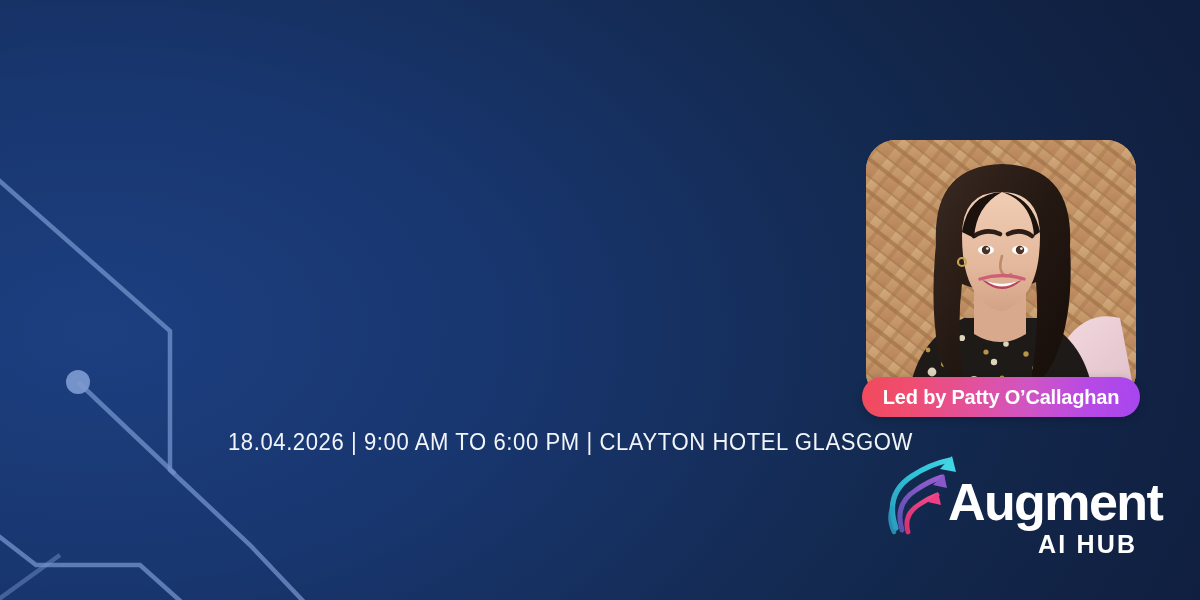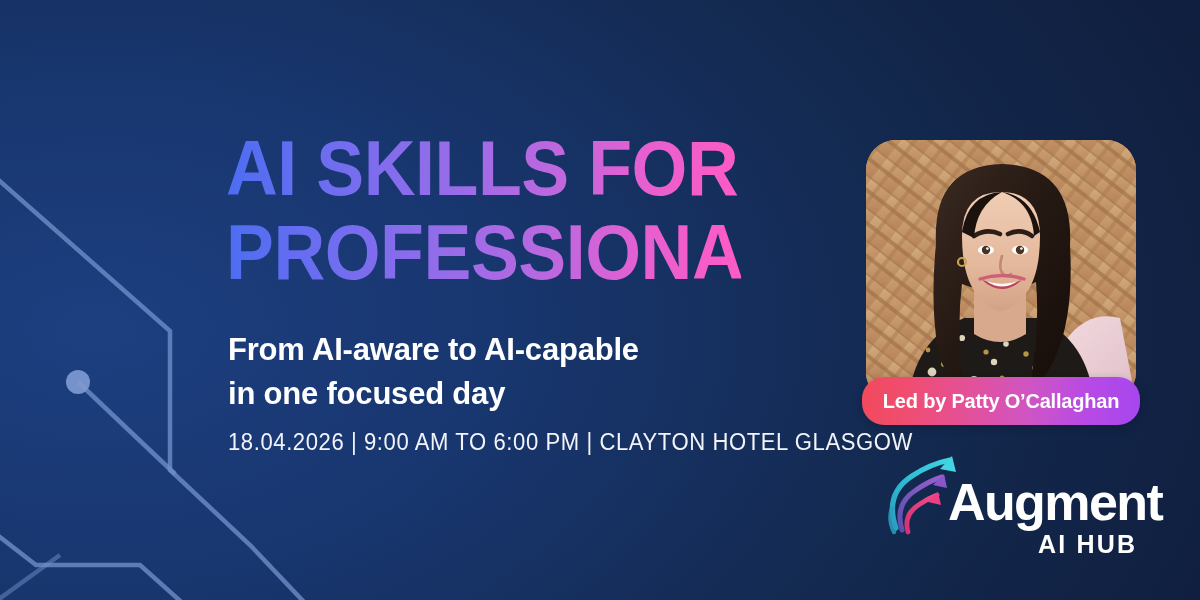--- a/index.html
+++ b/index.html
@@ -89,21 +89,21 @@
     border-radius:30px;
     overflow:hidden;
     background:#c59a6a;
   }
   #photo svg { display:block; width:100%; height:100%; }
 
   
   #led-badge {
     position:absolute;
     left:862px; top:377px;
-    width:278px; height:48px;
+    width:278px; height:40px;
     border-radius:22px;
     background:linear-gradient(95deg,#f24a5c 0%,#ef4d72 18%,#e2519c 40%,#cf55c4 60%,#b84ae4 80%,#a646ef 100%);
     display:flex; align-items:center; justify-content:center;
     box-shadow:0 2px 10px rgba(0,0,0,0.22);
   }
   #led-badge span {
     color:#ffffff;
     font-size:20px;
     font-weight:bold;
     letter-spacing:-0.2px;
@@ -153,29 +153,21 @@
 
       <path d="M 78 382 L 175 474"></path>
 
       <path d="M -40 506 L 36 565 L 140 565 L 215 632"></path>
 
       <path d="M -30 620 L 60 555" stroke-opacity="0.5"></path>
     </g>
     <circle cx="78" cy="382" r="12" fill="#7d9ad0" fill-opacity="0.92"></circle>
   </svg>
 
-  <div id="headline">
-    <span class="hl-line">AI SKILLS FOR</span>
-    <span class="hl-line">PROFESSIONALS</span>
-  </div>
-
-  <div id="subtitle">
-    <span>From AI-aware to AI-capable</span>
-    <span>in one focused day</span>
-  </div>
+
 
   <div id="dateline">18.04.2026 | 9:00 AM TO 6:00 PM | CLAYTON HOTEL GLASGOW</div>
 
   <div id="photo-wrap">
     <div id="photo">
       <svg viewBox="0 0 270 262" preserveAspectRatio="xMidYMid slice" aria-hidden="true">
         <defs>
           <linearGradient id="wicker" x1="0" y1="0" x2="1" y2="1">
             <stop offset="0%" stop-color="#d7b288"></stop>
             <stop offset="45%" stop-color="#c89c6d"></stop>

